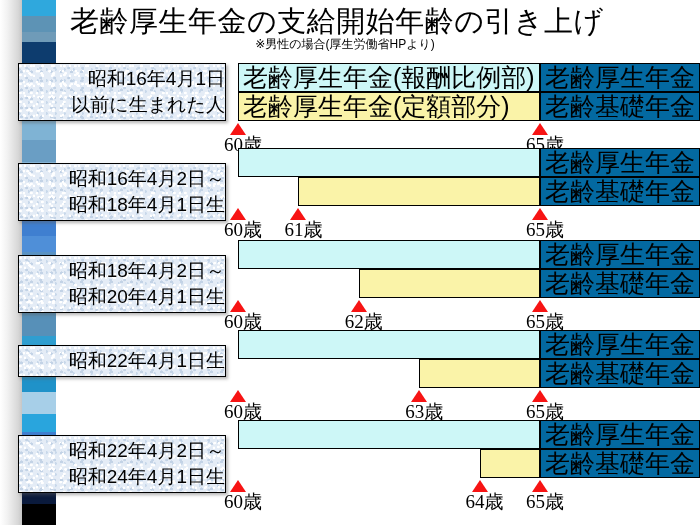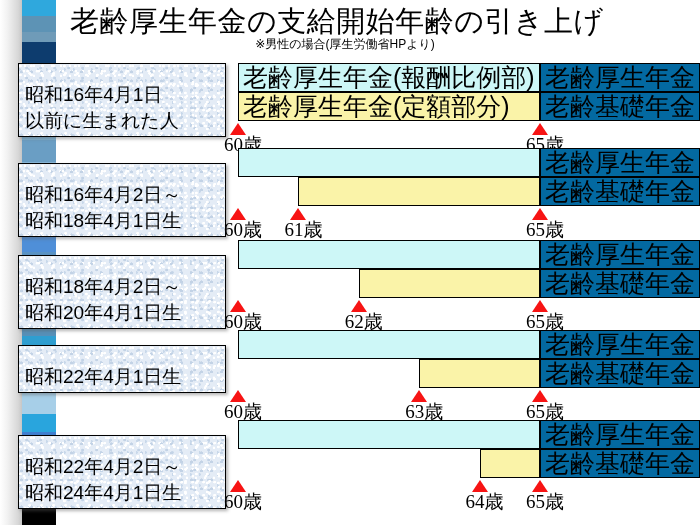--- a/index.html
+++ b/index.html
@@ -74,21 +74,22 @@
       radial-gradient(circle at 38% 65%, #ffffff 0 1.2px, transparent 1.6px),
       radial-gradient(circle at 66% 18%, #ffffff 0 1.1px, transparent 1.5px),
       radial-gradient(circle at 88% 78%, #ffffff 0 1.2px, transparent 1.6px),
       radial-gradient(circle at 25% 88%, #c3d3e6 0 1.3px, transparent 1.7px),
       radial-gradient(circle at 55% 40%, #c3d3e6 0 1.2px, transparent 1.6px),
       radial-gradient(circle at 78% 55%, #ffffff 0 1.1px, transparent 1.5px),
       radial-gradient(circle at 5% 50%, #c8d8ea 0 1.2px, transparent 1.6px);
     background-size: 11px 9px, 13px 11px, 9px 10px, 12px 12px, 10px 9px, 14px 10px, 11px 13px, 9px 11px;
     box-shadow: 2px 2px 3px rgba(90,90,90,0.45);
     z-index: 4;
-    padding: 18px 0 2px 6px;
+    padding: 2px 0 2px 6px;
+    text-align: right;
   }
   .period-line {
     font-size: 19px;
     line-height: 26px;
     color: #000000;
     white-space: nowrap;
   }
 
   
   .row { position: absolute; left: 0; width: 700px; z-index: 2; }

